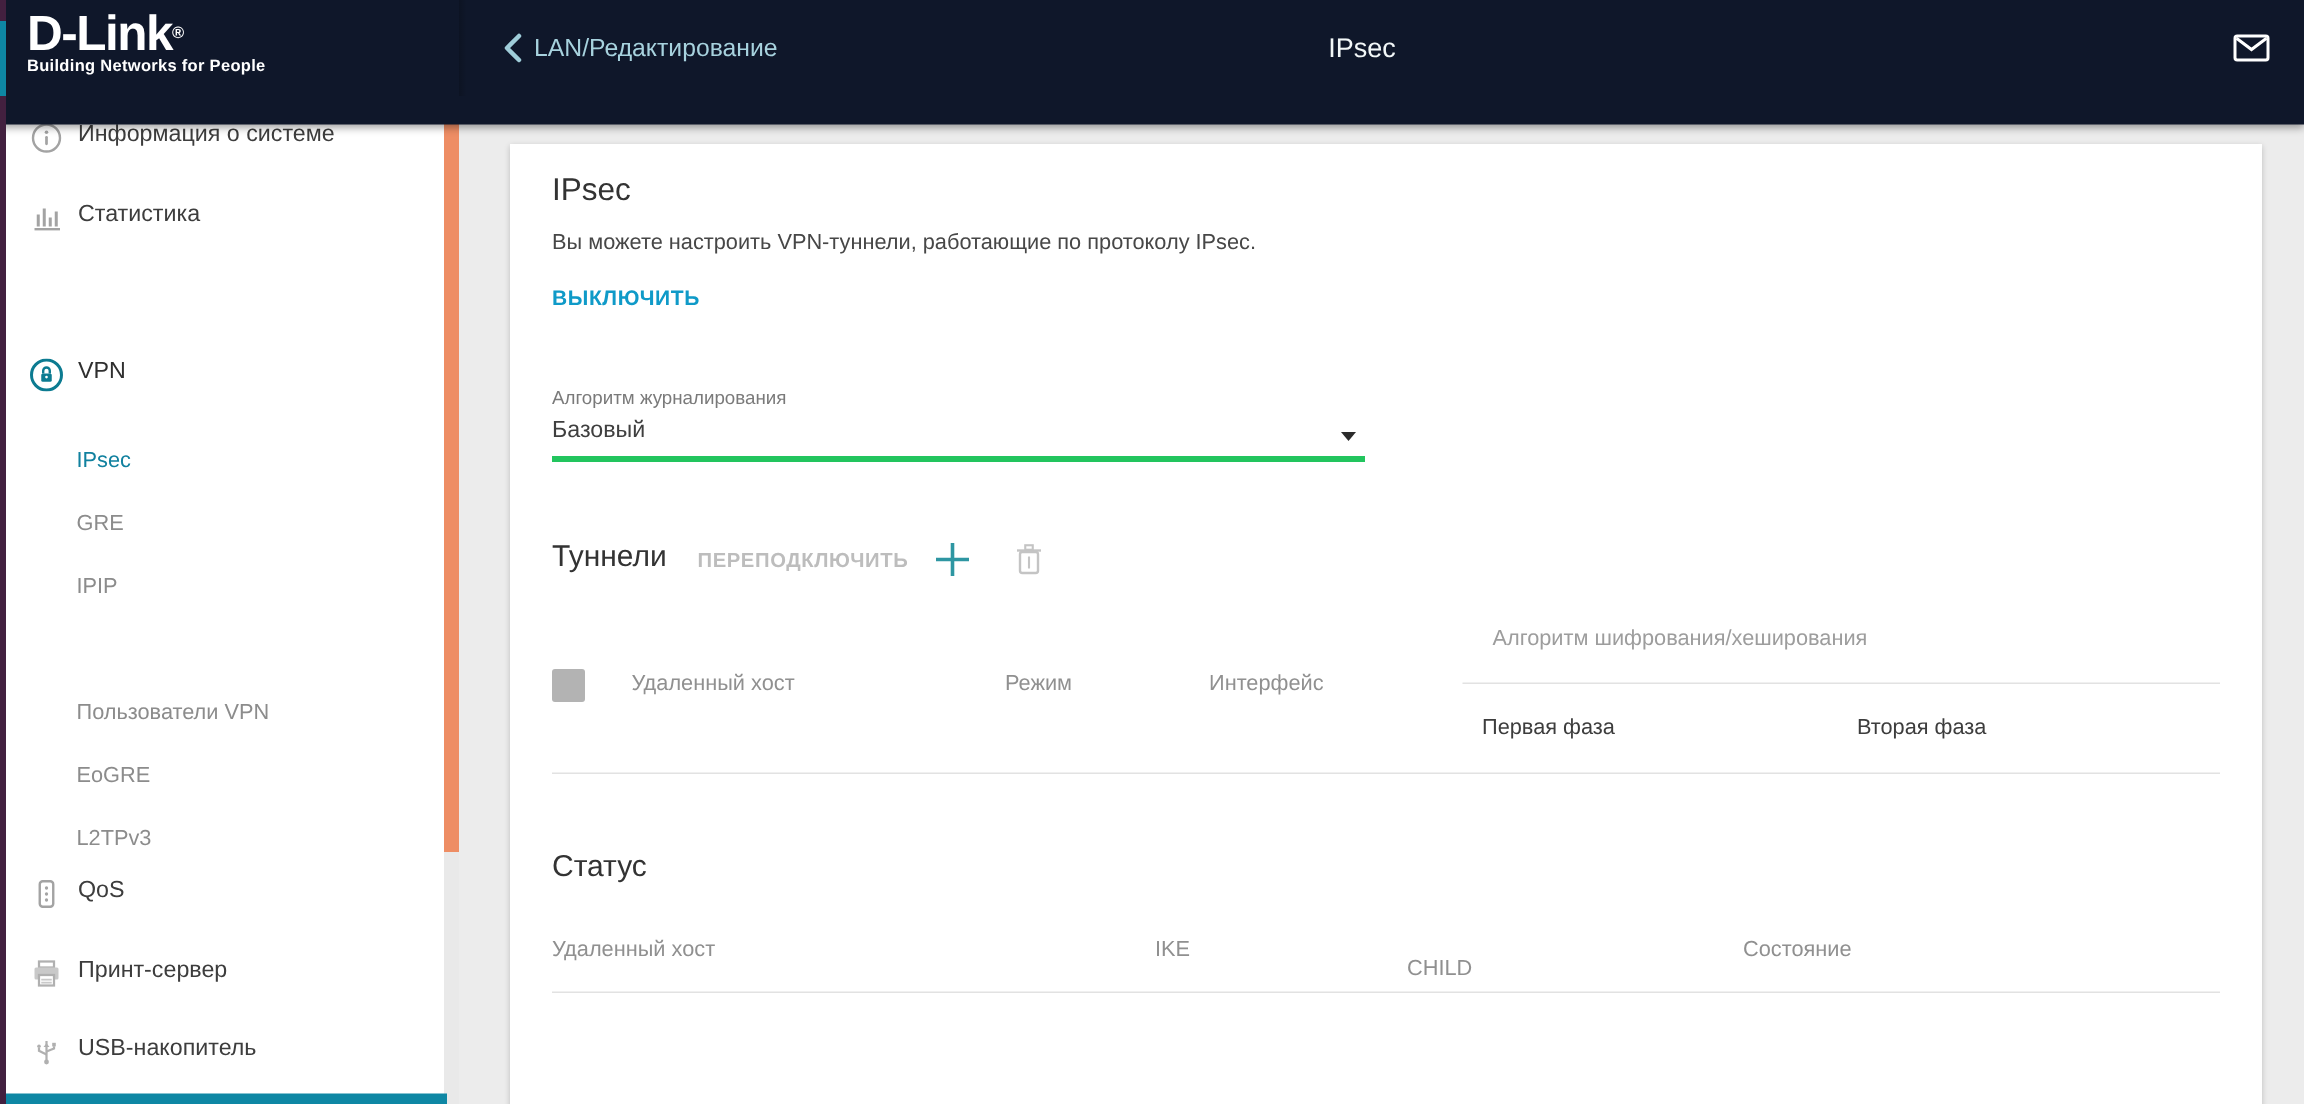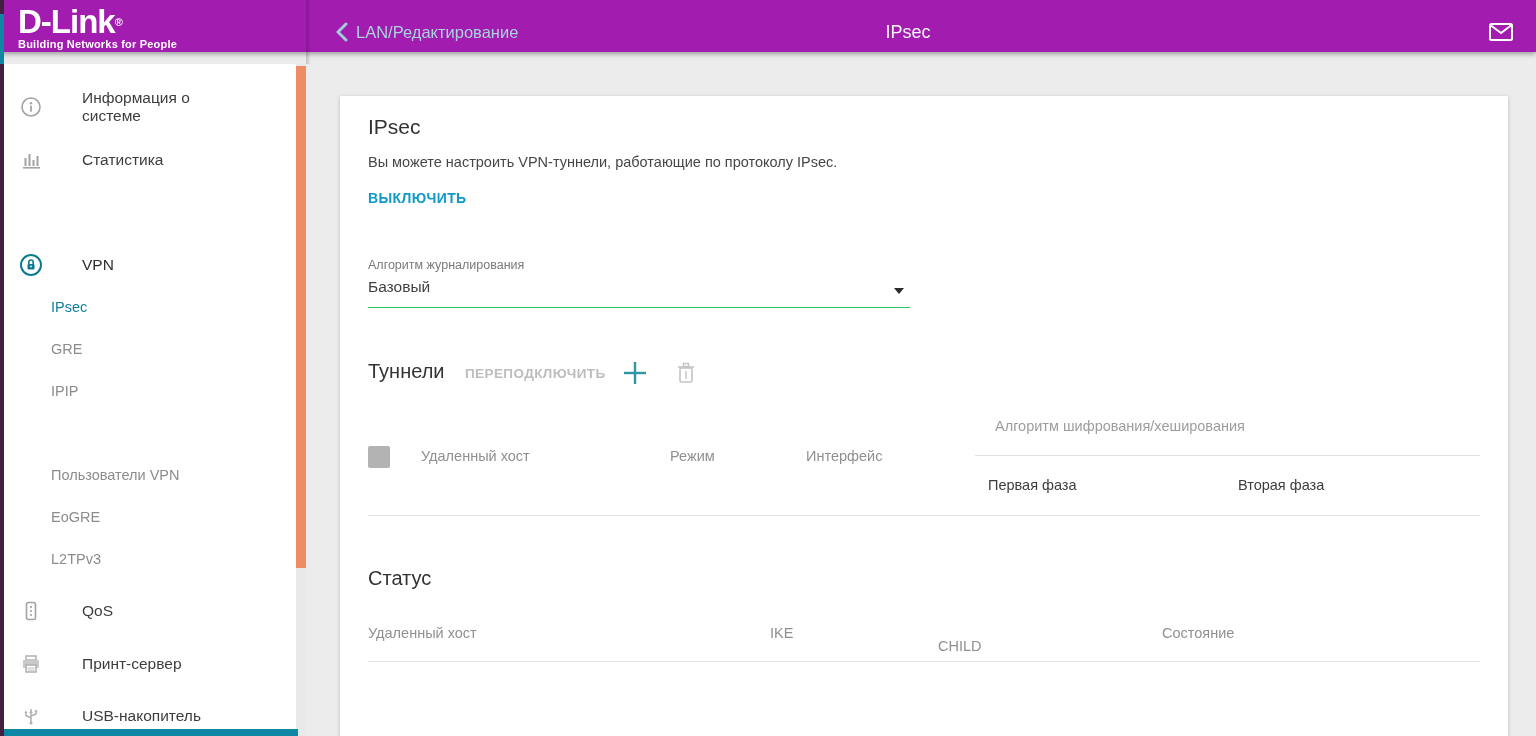--- a/index.html
+++ b/index.html
@@ -1,22 +1,22 @@
 <!DOCTYPE html>
 <html><head>
 <meta charset="utf-8">
 <style>
   * { margin:0; padding:0; box-sizing:border-box; }
   html,body { width:1536px; height:736px; overflow:hidden; }
   body { font-family:"Liberation Sans","DejaVu Sans",sans-serif; background:#ececec; }
   #app { position:relative; width:1536px; height:736px; overflow:hidden; }
 
   
-  .header { position:absolute; left:0; top:0; width:1536px; height:52px;
-            background:#a21caf; z-index:20; box-shadow:0 2px 5px rgba(0,0,0,0.35); }
+  .header { position:absolute; left:0; top:0; width:1536px; height:83px;
+            background:#0f172a; z-index:20; box-shadow:0 2px 5px rgba(0,0,0,0.35); }
   .header-sep { position:absolute; left:306px; top:0; width:5px; height:64px;
                 background:linear-gradient(90deg, rgba(0,0,0,0.18), rgba(0,0,0,0)); }
   .logo { position:absolute; left:18px; top:4px; color:#fff; cursor:pointer; }
   .logo-brand { font-size:33px; font-weight:bold; letter-spacing:-1px; line-height:36px; }
   .logo-reg { font-size:11px; vertical-align:top; }
   .logo-tag { font-size:11px; font-weight:bold; letter-spacing:0.2px; margin-top:-2px; }
   .back-link { position:absolute; left:336px; top:0; height:64px; display:flex;
                align-items:center; gap:8px; color:#a7d2de; font-size:16.5px; cursor:pointer; }
   .page-title { position:absolute; left:340px; right:60px; top:0; height:64px;
                 display:flex; align-items:center; justify-content:center;
@@ -28,39 +28,39 @@
   .purple-strip-cover { position:absolute; left:0; top:14px; width:4px; height:50px; background:#0e87a4; z-index:26; }
 
   
   .sidebar { position:absolute; left:4px; top:64px; width:302px; height:672px;
              background:#ffffff; z-index:10; }
   .scroll-track { position:absolute; right:0; top:0; width:10px; height:672px; background:#e9e9e9; }
   .scroll-thumb { position:absolute; right:0; top:2px; width:10px; height:502px; background:#ee8d64; cursor:pointer; }
   .sidebar-bottom-bar { position:absolute; left:-4px; bottom:0; width:298px; height:7px; background:#0e87a4; z-index:30; }
 
   .nav-item { position:absolute; left:0; width:240px; height:52px; display:flex;
-              align-items:center; cursor:pointer;gap:30px; }
+              align-items:flex-start; cursor:pointer; }
   .nav-icon { width:22px; height:22px; margin-left:16px; flex:0 0 22px; }
   .nav-label { margin-left:10px; font-size:15.5px; color:#3d3d3d; }
   .sub-item { position:absolute; left:0; width:292px; height:42px; display:flex;
               align-items:center; cursor:pointer; }
   .sub-label { margin-left:47px; font-size:14.5px; color:#8c8c8c; }
   .sub-item.active .sub-label { color:#11819f; }
 
   
   .card { position:absolute; left:340px; top:96px; width:1168px; height:680px;
           background:#ffffff; box-shadow:0 1px 4px rgba(0,0,0,0.2); z-index:5; }
   .abs { position:absolute; }
   .card h1 { font-size:21px; font-weight:normal; color:#333; }
   .desc { font-size:14.5px; color:#474747; }
   .link-btn { font-size:14px; font-weight:bold; letter-spacing:0.4px;
               color:#0f9ac8; cursor:pointer; }
   .field-label { font-size:12.5px; color:#7a7a7a; }
   .select-box { left:28px; top:180px; width:542px; height:32px;
-                border-bottom:1px solid #22c55e; cursor:pointer; }
+                border-bottom:4px solid #22c55e; cursor:pointer; }
   .select-value { position:absolute; left:0; top:2px; font-size:15.5px; color:#3f3f3f; }
   .select-arrow { position:absolute; right:6px; top:12px; width:0; height:0;
                   border-left:5.5px solid transparent; border-right:5.5px solid transparent;
                   border-top:6px solid #2b2b2b; }
   .section-title { font-size:20px; font-weight:normal; color:#333; }
   .reconnect { font-size:13.5px; font-weight:bold; letter-spacing:0.4px; color:#bdbdbd; cursor:default; }
   .icon-btn { cursor:pointer; }
   .th-grey { font-size:14.5px; color:#909090; }
   .th-light { font-size:14.5px; color:#9d9d9d; }
   .th-dark { font-size:14.5px; color:#3d3d3d; }

